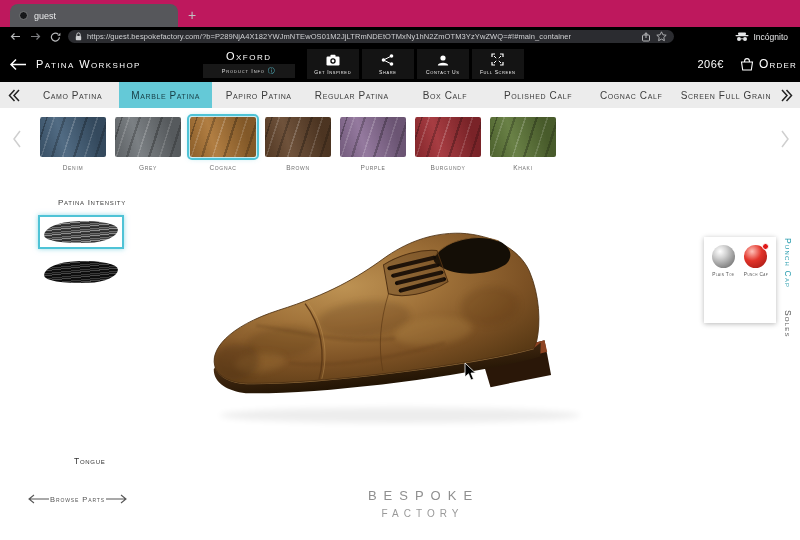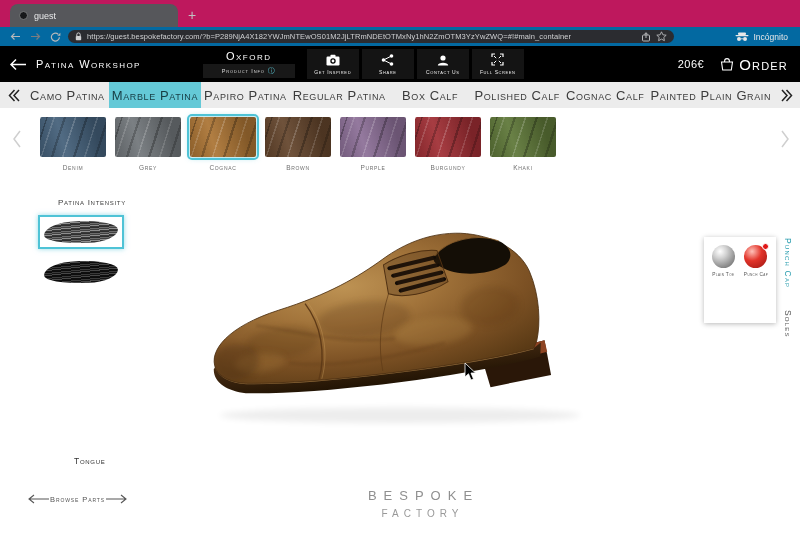--- a/index.html
+++ b/index.html
@@ -8,44 +8,44 @@
   #screen{position:absolute;inset:0;background:#fff}
   svg{display:block}
 
   
   .tabstrip{position:absolute;left:0;top:0;width:800px;height:27px;background:#be185d;display:flex;align-items:flex-end}
   .btab{width:168px;height:23px;background:#56575b;border-radius:8px 8px 0 0;margin-left:10px;display:flex;align-items:center;gap:6px;padding:0 9px;color:#e8e9ea;font-size:9px}
   .favicon{width:9px;height:9px;border-radius:50%;background:#17181a;border:1px solid #77787a;flex:none}
   .newtab{color:#c0c1c3;font-size:14px;line-height:23px;padding:0 10px;height:23px}
 
   
-  .addressbar{position:absolute;left:0;top:27px;width:800px;height:19px;background:#0369a1;display:flex;align-items:center;gap:6px;padding:0 8px}
+  .addressbar{position:absolute;left:0;top:27px;width:800px;height:19px;background:#000000;display:flex;align-items:center;gap:6px;padding:0 8px}
   .navic{width:14px;display:flex;align-items:center;justify-content:center}
   .omnibox{flex:none;width:606px;height:13px;background:#2b2c30;border-radius:7px;display:flex;align-items:center;gap:5px;padding:0 7px;color:#cfd0d2}
   .url{font-size:7.5px;white-space:nowrap;overflow:hidden;text-overflow:ellipsis;flex:1;min-width:0;letter-spacing:.1px}
   .incog{margin-left:auto;display:flex;gap:5px;color:#e6e7e8;font-size:8.5px;padding-right:4px}
 
   
   .appheader{position:absolute;left:0;top:46px;width:800px;height:36px;background:#000;color:#fff;display:flex;align-items:center}
   .back{width:36px;display:flex;justify-content:center}
   .apptitle{font-variant:small-caps;font-size:11px;letter-spacing:1.4px;white-space:nowrap}
   .model{margin-left:62px;text-align:center;width:92px}
   .model-name{font-size:11px;letter-spacing:1.5px;font-variant:small-caps}
   .prodinfo{font-size:5.5px;letter-spacing:.9px;color:#ddd;background:#181818;padding:2px 3px;margin-top:2px;display:flex;align-items:center;justify-content:center;gap:3px;font-variant:small-caps}
   .prodinfo .i{color:#5bc8d7;font-size:7px;font-variant:normal}
   .hbtns{display:flex;gap:3px;margin-left:12px}
   .hbtn{width:52px;height:30px;background:#141414;display:flex;flex-direction:column;align-items:center;justify-content:center;gap:3px}
   .hbtn .lbl{font-size:5px;letter-spacing:.6px;color:#eee;font-variant:small-caps;white-space:nowrap}
   .price{margin-left:auto;font-size:11px;letter-spacing:.5px;white-space:nowrap}
-  .order{display:flex;align-items:center;gap:5px;margin:0 12px 0 16px;font-variant:small-caps;font-size:15px;letter-spacing:1.2px}
+  .order{display:flex;align-items:center;gap:5px;margin:0 3px 0 16px;font-variant:small-caps;font-size:12px;letter-spacing:1.2px}
 
   
   .catrow{position:absolute;left:0;top:82px;width:800px;height:26px;background:#ececec;display:flex;align-items:stretch}
   .catnav{width:26px;display:flex;align-items:center;justify-content:center}
-  .cat{flex:1;display:flex;align-items:center;justify-content:center;font-variant:small-caps;font-size:13px;letter-spacing:.6px;color:#3b3b3b;white-space:nowrap;padding:0 3px}
+  .cat{flex:1;display:flex;align-items:center;justify-content:center;font-variant:small-caps;font-size:10px;letter-spacing:.6px;color:#3b3b3b;white-space:nowrap;padding:0 3px}
   .cat.sel{background:#64c9d7;color:#173d44}
 
   
   .swatchrow{position:absolute;left:40px;top:117px;display:flex;gap:9px}
   .swatch{width:66px;display:flex;flex-direction:column;align-items:center;gap:7px}
   .simg{width:66px;height:40px;border-radius:2px;
     background:
       linear-gradient(108deg, rgba(255,255,255,.22) 0 1.5%, transparent 1.5% 8%, rgba(0,0,0,.28) 8% 10%, transparent 10% 17%, rgba(255,255,255,.15) 17% 19%, transparent 19% 30%, rgba(0,0,0,.22) 30% 33%, transparent 33% 44%, rgba(255,255,255,.18) 44% 46%, transparent 46% 58%, rgba(0,0,0,.25) 58% 61%, transparent 61% 72%, rgba(255,255,255,.14) 72% 74%, transparent 74% 85%, rgba(0,0,0,.2) 85% 88%, transparent 88%),
       linear-gradient(75deg, rgba(0,0,0,.18), rgba(255,255,255,.07) 35%, rgba(0,0,0,.24) 82%),
       var(--sw,#888)}
@@ -213,21 +213,21 @@
           <path d="M8.5 1 L3.5 6.5 L8.5 12 M13 1 L8 6.5 L13 12" stroke="#222" stroke-width="1.5" fill="none"></path>
         </svg>
     </span>
     <div class="cat">Camo Patina</div>
     <div class="cat sel">Marble Patina</div>
     <div class="cat">Papiro Patina</div>
     <div class="cat">Regular Patina</div>
     <div class="cat">Box Calf</div>
     <div class="cat">Polished Calf</div>
     <div class="cat">Cognac Calf</div>
-    <div class="cat">Painted Plain Grain</div>
+    <div class="cat">Screen Full Grain</div>
     <span class="catnav">
       <svg width="15" height="13">
           <path d="M6.5 1 L11.5 6.5 L6.5 12 M2 1 L7 6.5 L2 12" stroke="#222" stroke-width="1.5" fill="none"></path>
         </svg>
     </span>
   </div>
 
   <span class="rowarrow left">
     <svg width="10" height="18">
         <path d="M8 1 L2 9 L8 17" stroke="#cfcfcf" stroke-width="1.5" fill="none"></path>

